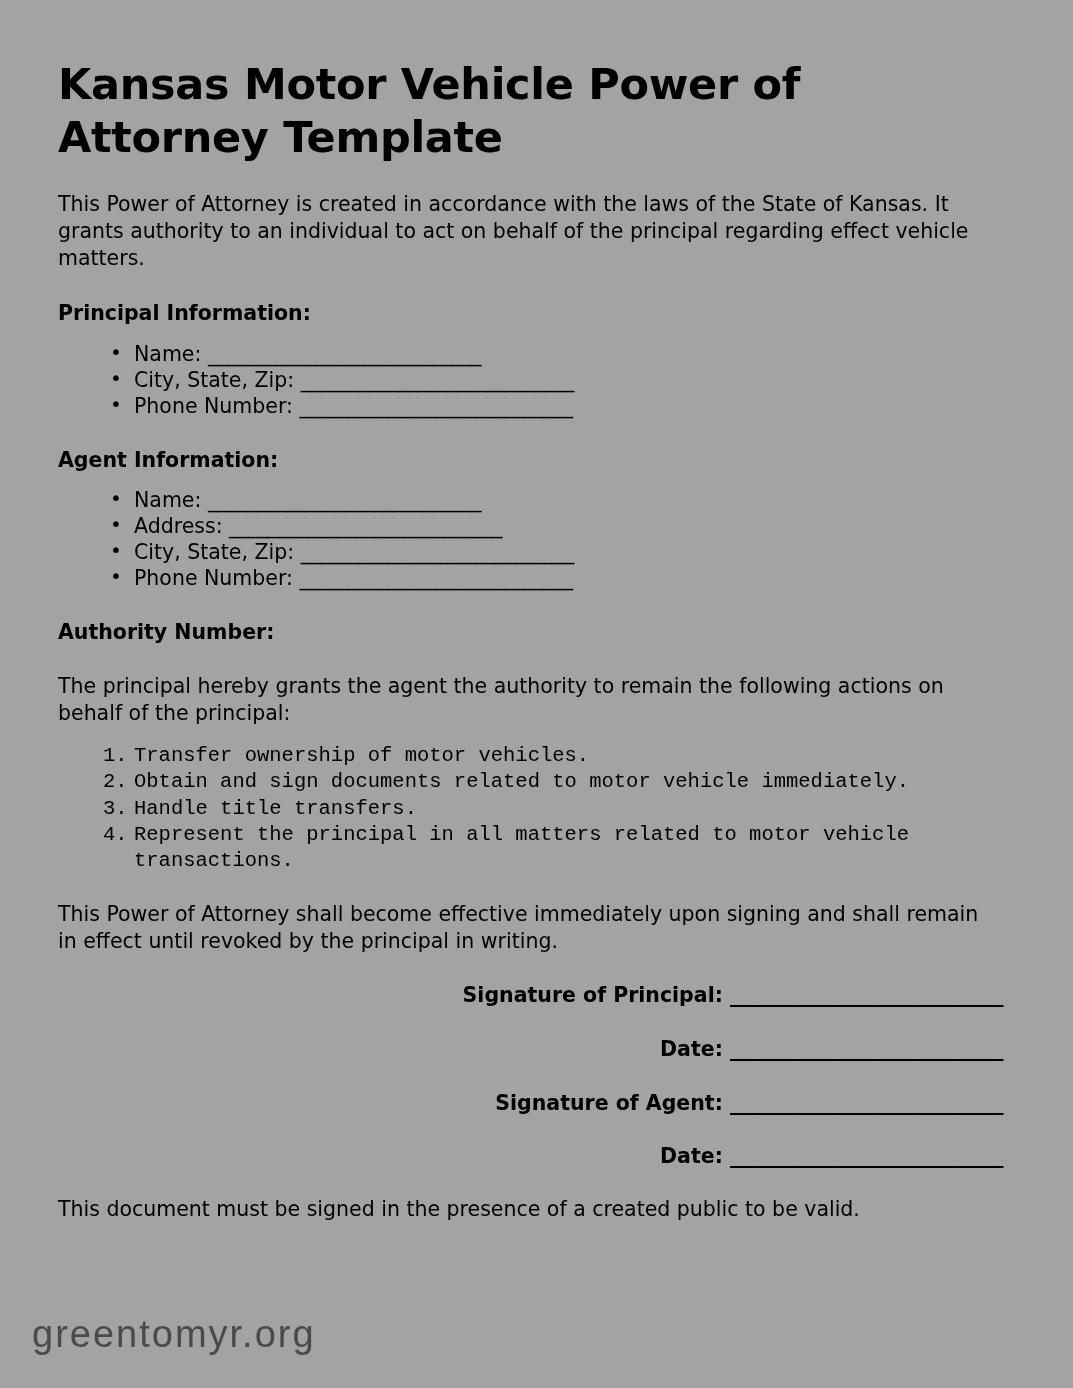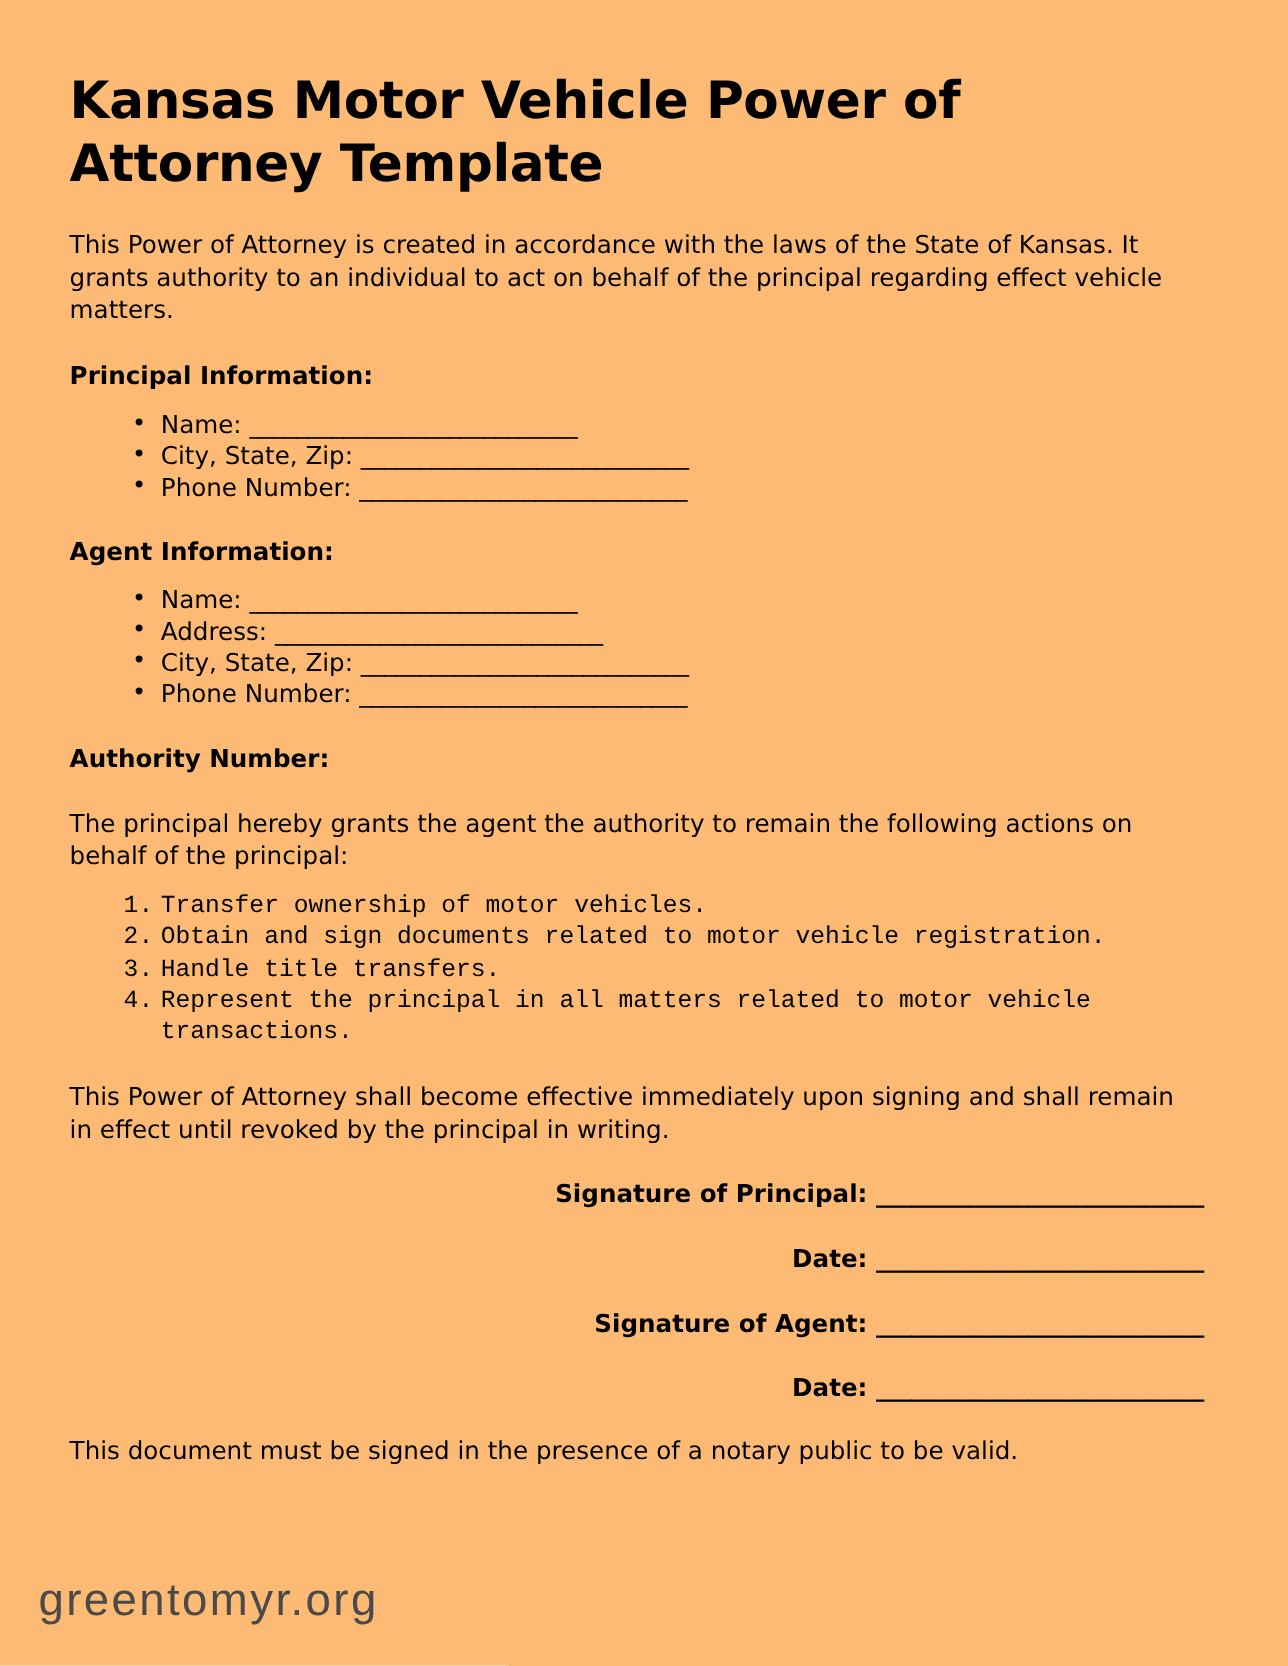--- a/index.html
+++ b/index.html
@@ -16,21 +16,21 @@
     color: #000000;
     overflow: hidden;
   }
 
   .page {
     position: absolute;
     top: 0;
     left: 0;
     width: 1073px;
     height: 1388px;
-    background: #fdba74;
+    background: #a3a3a3;
     box-sizing: border-box;
   }
 
   .content {
     position: absolute;
     left: 58px;
     top: 58px;
     width: 945px;
   }
 
@@ -156,30 +156,30 @@
       <li><span>Name:</span> <span class="blank">____________________________</span></li>
       <li><span>Address:</span> <span class="blank">____________________________</span></li>
       <li><span>City, State, Zip:</span> <span class="blank">____________________________</span></li>
       <li><span>Phone Number:</span> <span class="blank">____________________________</span></li>
     </ul>
 
     <h2 class="section-heading">Authority Number:</h2>
     <p class="body-text">The principal hereby grants the agent the authority to remain the following actions on behalf of the principal:</p>
     <ol class="authority-list">
       <li>Transfer ownership of motor vehicles.</li>
-      <li>Obtain and sign documents related to motor vehicle registration.</li>
+      <li>Obtain and sign documents related to motor vehicle immediately.</li>
       <li>Handle title transfers.</li>
       <li>Represent the principal in all matters related to motor vehicle transactions.</li>
     </ol>
 
     <p class="body-text">This Power of Attorney shall become effective immediately upon signing and shall remain in effect until revoked by the principal in writing.</p>
 
     <div class="sig-line"><span>Signature of Principal:</span> <span class="blank">____________________________</span></div>
     <div class="sig-line"><span>Date:</span> <span class="blank">____________________________</span></div>
     <div class="sig-line"><span>Signature of Agent:</span> <span class="blank">____________________________</span></div>
     <div class="sig-line"><span>Date:</span> <span class="blank">____________________________</span></div>
 
-    <p class="notary-text">This document must be signed in the presence of a notary public to be valid.</p>
+    <p class="notary-text">This document must be signed in the presence of a created public to be valid.</p>
 
   </div>
 
   <div class="watermark">greentomyr.org</div>
 </div>
 
 </body></html>

